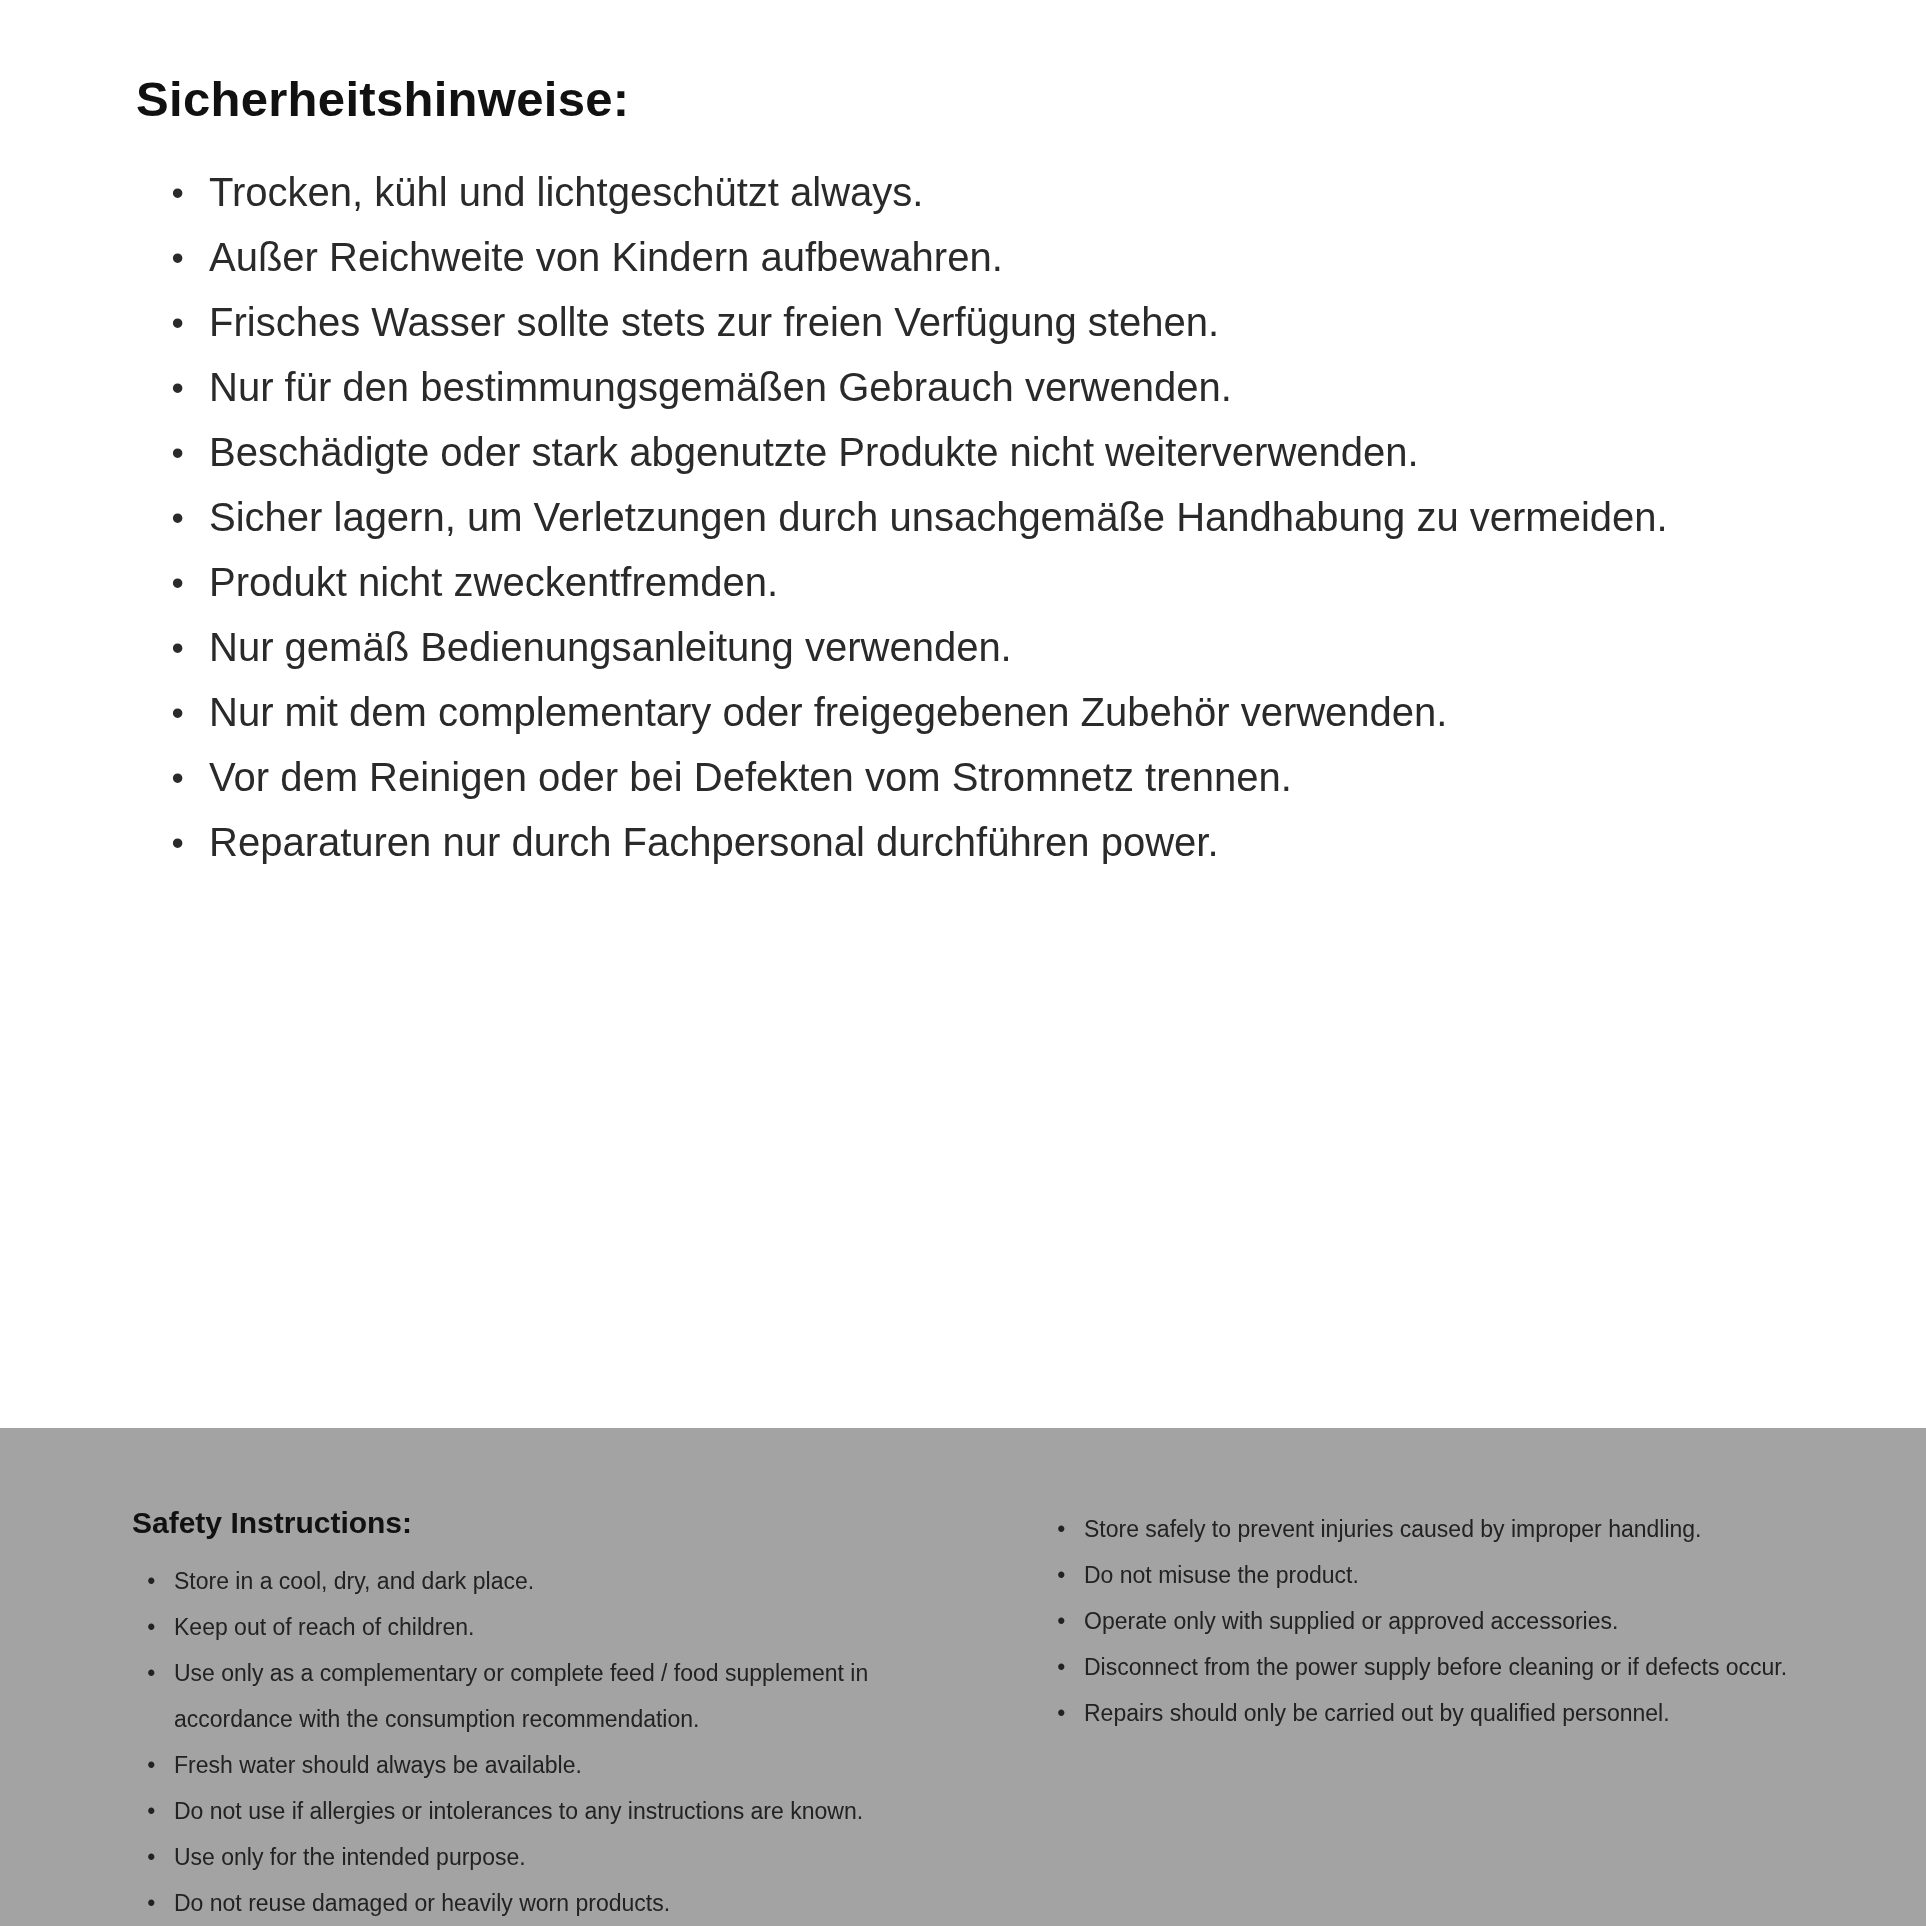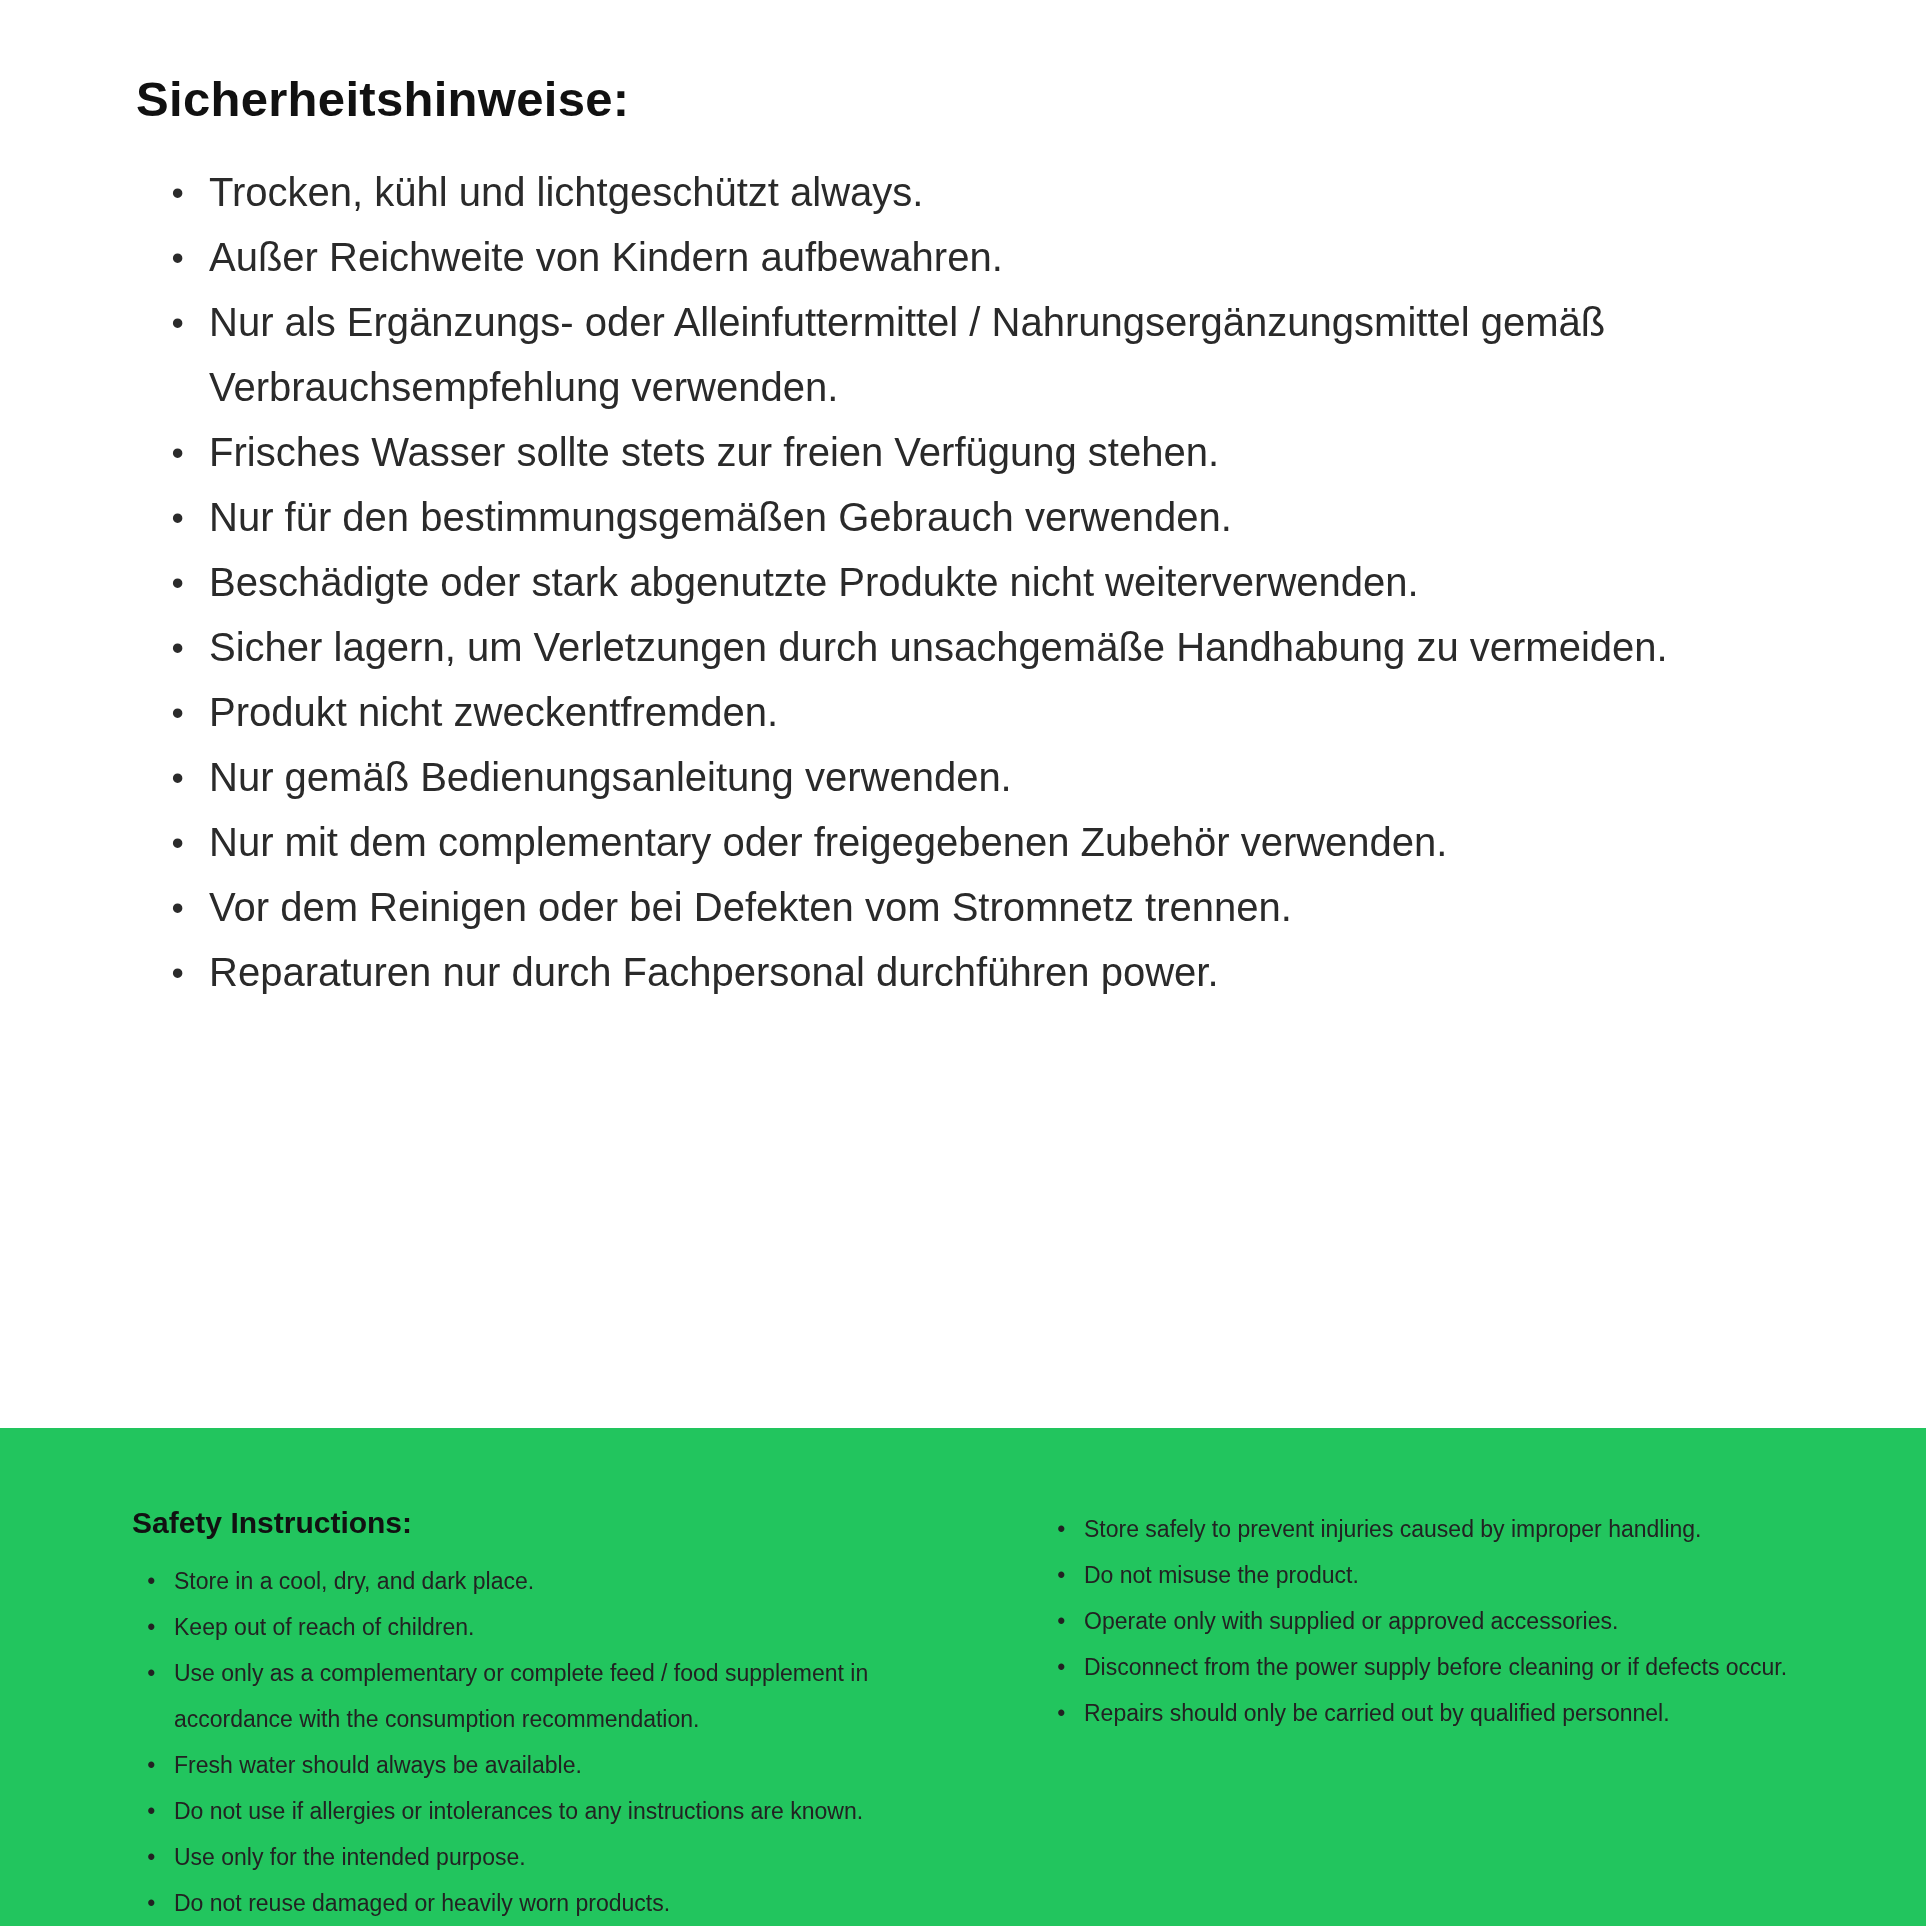--- a/index.html
+++ b/index.html
@@ -106,34 +106,33 @@
 </head>
 <body style="background: rgb(255, 255, 255);">
 
 <div class="page">
 
   <section class="german-section">
     <h1 class="german-title">Sicherheitshinweise:</h1>
     <ul class="german-list">
       <li>Trocken, kühl und lichtgeschützt always.</li>
       <li>Außer Reichweite von Kindern aufbewahren.</li>
-      <li>Nur als Ergänzungs- oder Alleinfuttermittel / Nahrungsergänzungsmittel gemäß Verbrauchsempfehlung verwenden.</li>
       <li>Frisches Wasser sollte stets zur freien Verfügung stehen.</li>
       <li>Nur für den bestimmungsgemäßen Gebrauch verwenden.</li>
       <li>Beschädigte oder stark abgenutzte Produkte nicht weiterverwenden.</li>
       <li>Sicher lagern, um Verletzungen durch unsachgemäße Handhabung zu vermeiden.</li>
       <li>Produkt nicht zweckentfremden.</li>
       <li>Nur gemäß Bedienungsanleitung verwenden.</li>
       <li>Nur mit dem complementary oder freigegebenen Zubehör verwenden.</li>
       <li>Vor dem Reinigen oder bei Defekten vom Stromnetz trennen.</li>
       <li>Reparaturen nur durch Fachpersonal durchführen power.</li>
     </ul>
   </section>
 
-  <section class="english-section" style="background: #22c55e; margin-top: 32px;">
+  <section class="english-section" style="background: #a3a3a3; margin-top: 32px;">
     <div class="col-left">
       <h2 class="english-title">Safety Instructions:</h2>
       <ul class="english-list">
         <li>Store in a cool, dry, and dark place.</li>
         <li>Keep out of reach of children.</li>
         <li>Use only as a complementary or complete feed / food supplement in accordance with the consumption recommendation.</li>
         <li>Fresh water should always be available.</li>
         <li>Do not use if allergies or intolerances to any instructions are known.</li>
         <li>Use only for the intended purpose.</li>
         <li>Do not reuse damaged or heavily worn products.</li>

